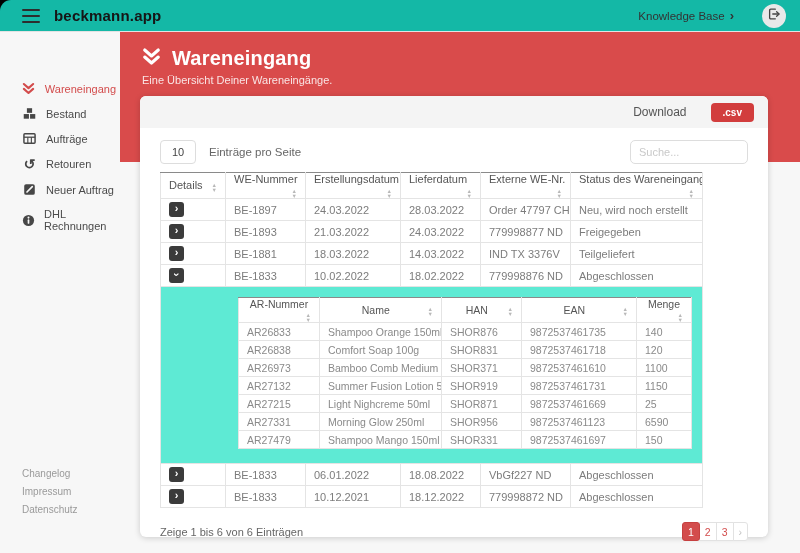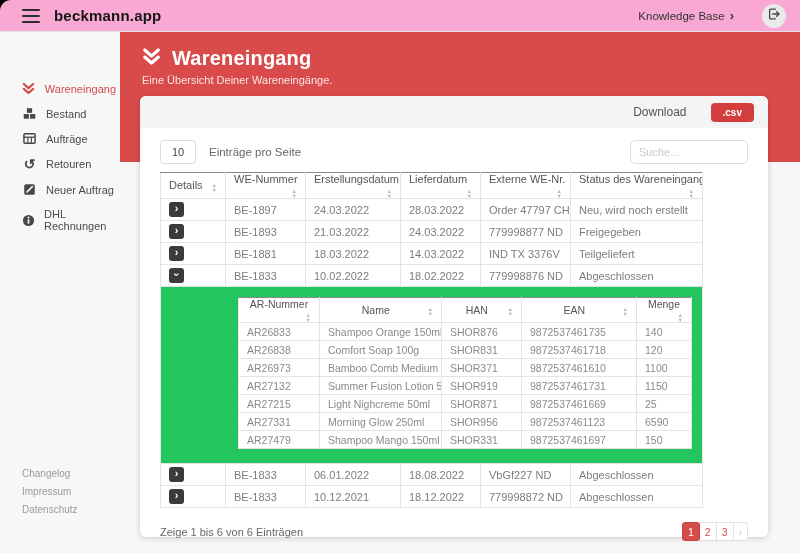--- a/index.html
+++ b/index.html
@@ -4,21 +4,21 @@
 <style>
   html,body{margin:0;padding:0;}
   body{width:800px;height:553px;overflow:hidden;background:#f7f7f7;
        font-family:"Liberation Sans",sans-serif;color:#333;position:relative;}
   a{text-decoration:none;color:inherit;}
   button{font-family:inherit;cursor:pointer;}
 
   .corner{position:absolute;top:0;left:0;width:16px;height:14px;background:#000;z-index:0;}
 
   
-  .topbar{position:relative;z-index:2;height:32px;background:#f9a8d4;border-bottom:1px solid #e3e3e3;
+  .topbar{position:relative;z-index:2;height:32px;background:#14b8a6;border-bottom:1px solid #e3e3e3;
           display:flex;align-items:center;padding:0 14px;box-sizing:border-box;border-top-left-radius:11px;}
   .hamburger{width:18px;height:14px;display:flex;flex-direction:column;justify-content:space-between;
              background:none;border:none;padding:0;margin-left:8px;}
   .hamburger span{display:block;height:2px;background:#2d2d2d;border-radius:1px;}
   .app-title{font-size:15px;font-weight:bold;color:#161616;margin-left:14px;letter-spacing:.2px;}
   .topbar-right{margin-left:auto;display:flex;align-items:center;gap:28px;}
   .kb-link{display:flex;align-items:center;gap:5px;font-size:11.5px;color:#333;cursor:pointer;}
   .kb-chev{font-weight:bold;font-size:13px;line-height:1;}
   .logout-btn{width:24px;height:24px;border-radius:50%;background:#e9e9e9;border:none;
               display:flex;align-items:center;justify-content:center;padding:0;}
@@ -64,21 +64,21 @@
   .main-table th,.main-table td{border:1px solid #e4e4e4;padding:0 8px;height:22px;text-align:left;
                                 font-weight:normal;white-space:nowrap;overflow:hidden;box-sizing:border-box;}
   .main-table thead th{color:#555;height:25px;border-top:1px solid #8a8a8a;}
   .sort{float:right;display:flex;flex-direction:column;align-items:center;margin:4px 0 0 4px;
         line-height:4.5px;font-size:5.5px;color:#b8b8b8;}
   .expand-btn{width:15px;height:15px;background:#3b3b3b;border:none;border-radius:3px;color:#fff;
               display:inline-flex;align-items:center;justify-content:center;padding:0;vertical-align:middle;}
   .expand-btn .chev{font-size:11px;font-weight:bold;line-height:1;display:block;transform:translateY(-1px);}
   .expand-btn.down .chev{transform:rotate(90deg) translateX(-1px);}
 
-  .sub-row-cell{background:#22c55e;padding:10px 12px 14px 77px !important;height:auto !important;}
+  .sub-row-cell{background:#5eead4;padding:10px 12px 14px 77px !important;height:auto !important;}
   .sub-table{width:453px;font-size:10.5px;color:#8a8a8a;background:#fff;}
   .sub-table th,.sub-table td{border:1px solid #e4e4e4;padding:0 8px;height:18px;font-weight:normal;
                               white-space:nowrap;overflow:hidden;box-sizing:border-box;text-align:left;}
   .sub-table thead th{text-align:center;color:#555;height:20px;}
   .sub-table .sort{margin-top:3px;}
 
   .table-footer{display:flex;align-items:center;margin:14px 20px 0 20px;}
   .results-summary{font-size:11px;color:#666;}
   .pagination{margin-left:auto;display:flex;}
   .page-btn{min-width:15px;height:19px;padding:0 5px;border:1px solid #e2e2e2;background:#fff;

